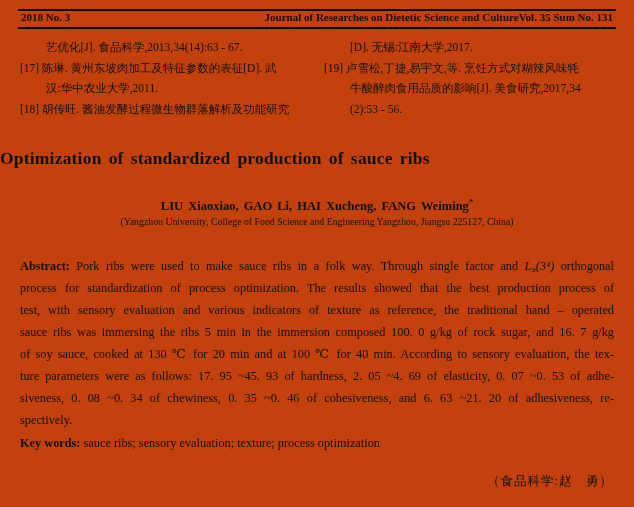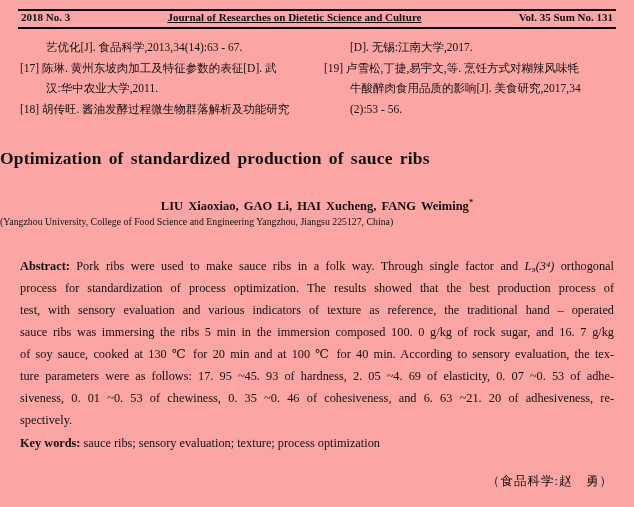--- a/index.html
+++ b/index.html
@@ -1,34 +1,34 @@
 <!DOCTYPE html>
 <html><head>
 <meta charset="utf-8">
 <style>
   html,body { margin:0; padding:0; background:#e8e8e8; }
   .page {
     position:relative;
     width:634px; height:507px;
-    background:#fca5a5;
+    background:#c2410c;
     color:#111;
     font-family:"Liberation Serif","DejaVu Serif","DejaVu Sans",serif;
     overflow:hidden;
     margin:0 auto;
   }
   
   .rule { position:absolute; left:18px; right:18px; height:1.5px; background:#000; }
   .rule-top { top:9px; }
   .rule-bottom { top:27px; }
   .header-row {
     position:absolute; top:11px; left:21px; right:21px;
     display:flex; justify-content:space-between; align-items:baseline;
     font-weight:bold; font-size:11px; line-height:13px;
   }
-  .header-journal { text-align:center; flex:1;text-decoration:underline; }
+  .header-journal { text-align:right; flex:1; }
   
   .refs {
     position:absolute; top:37px; left:20px; right:20px;
     display:flex; justify-content:space-between;
     font-size:11.5px;
   }
   .ref-col { width:290px; }
   .ref-line { line-height:20.5px; white-space:nowrap; }
   .ref-line.cont { padding-left:26px; }
   
@@ -37,21 +37,21 @@
     font-size:17.5px; font-weight:bold;
     word-spacing:2.5px; letter-spacing:0.2px;
   }
   .authors {
     position:absolute; top:197px; left:0; right:0;
     text-align:center; font-weight:bold; font-size:12.5px; word-spacing:2px;
   }
   .authors sup { font-size:8.5px; }
   .affiliation {
     position:absolute; top:216px; left:0; right:0;
-    text-align:left; font-size:9.8px;
+    text-align:center; font-size:9.8px;
   }
   
   .abstract { position:absolute; top:255px; left:20px; right:20px; }
   .abs-line {
     font-size:12.3px; line-height:22px;
     text-align:justify; text-align-last:justify;
   }
   .abs-line.last { text-align-last:left; }
   .abs-line b { font-weight:bold; }
   .abs-line i { font-style:italic; }
@@ -105,21 +105,21 @@
       <b>Abstract:</b>
       <span>Pork ribs were used to make sauce ribs in a folk way. Through single factor and</span>
       <i>L₉(3⁴)</i>
       <span>orthogonal</span>
     </div>
     <div class="abs-line">process for standardization of process optimization. The results showed that the best production process of</div>
     <div class="abs-line">test, with sensory evaluation and various indicators of texture as reference, the traditional hand – operated</div>
     <div class="abs-line">sauce ribs was immersing the ribs 5 min in the immersion composed 100. 0 g/kg of rock sugar, and 16. 7 g/kg</div>
     <div class="abs-line">of soy sauce, cooked at 130 ℃ for 20 min and at 100 ℃ for 40 min. According to sensory evaluation, the tex-</div>
     <div class="abs-line">ture parameters were as follows: 17. 95 ~45. 93 of hardness, 2. 05 ~4. 69 of elasticity, 0. 07 ~0. 53 of adhe-</div>
-    <div class="abs-line">siveness, 0. 01 ~0. 53 of chewiness, 0. 35 ~0. 46 of cohesiveness, and 6. 63 ~21. 20 of adhesiveness, re-</div>
+    <div class="abs-line">siveness, 0. 08 ~0. 34 of chewiness, 0. 35 ~0. 46 of cohesiveness, and 6. 63 ~21. 20 of adhesiveness, re-</div>
     <div class="abs-line last">spectively.</div>
   </div>
 
   <div class="keywords">
     <b>Key words:</b>
     <span>sauce ribs; sensory evaluation; texture; process optimization</span>
   </div>
 
   <div class="editor">（食品科学:赵　勇）</div>
 

